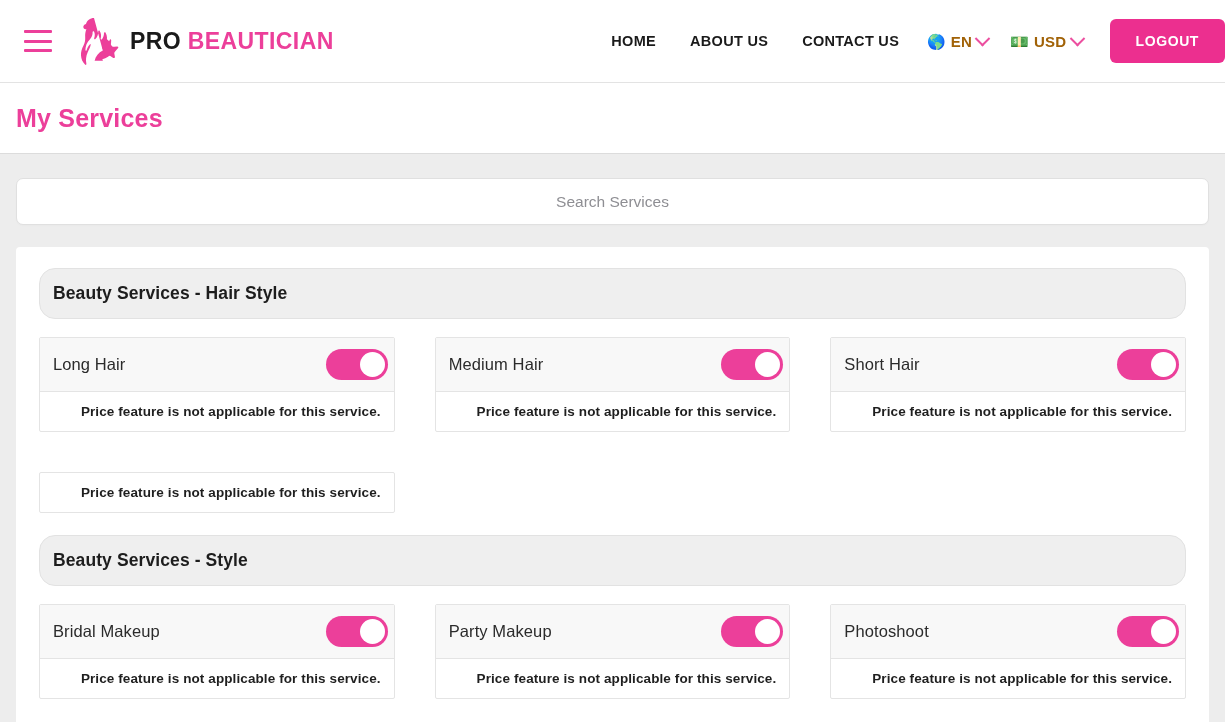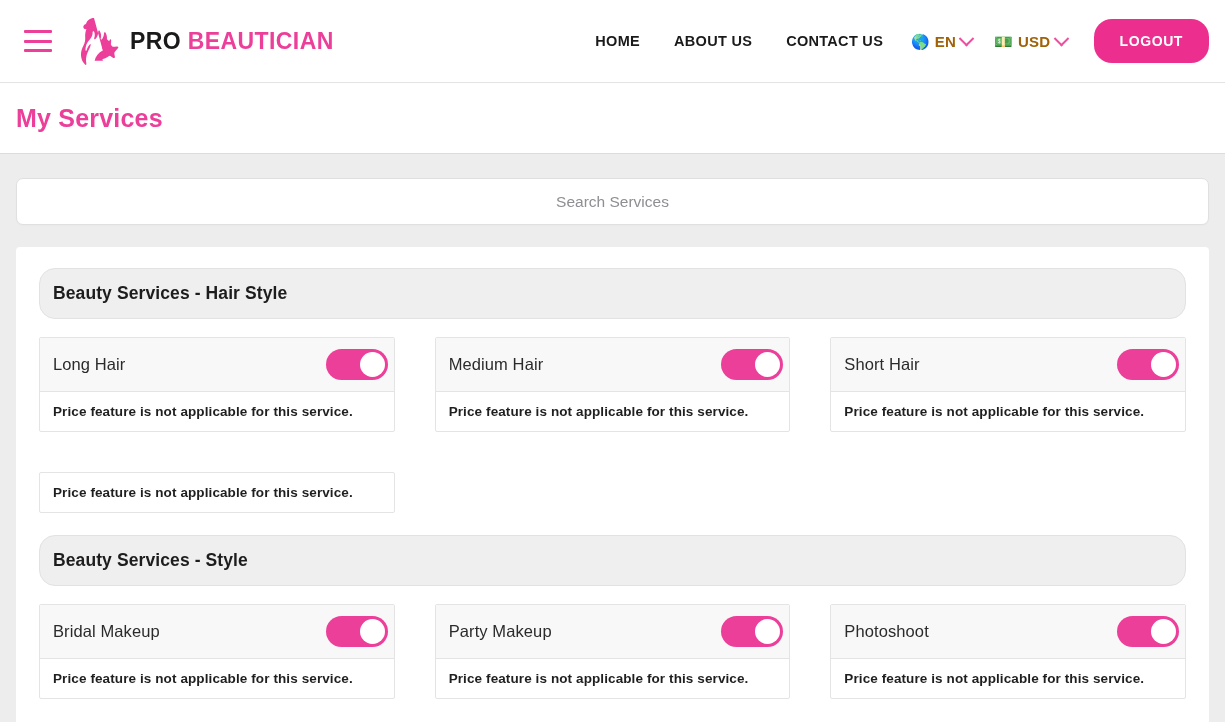--- a/index.html
+++ b/index.html
@@ -17,21 +17,21 @@
     -webkit-font-smoothing: antialiased;
   }
 
   
   .site-header {
     height: 83px;
     background: #ffffff;
     border-bottom: 1px solid #e3e3e3;
     display: flex;
     align-items: center;
-    padding: 0 16px 0 24px;
+    padding: 0 0 0 24px;
   }
 
   .hamburger {
     width: 28px;
     height: 22px;
     display: flex;
     flex-direction: column;
     justify-content: space-between;
     cursor: pointer;
     flex: 0 0 auto;
@@ -99,21 +99,21 @@
     border-bottom: 2px solid #ec4f9f;
     transform: rotate(45deg) translate(-2px,-2px);
     display: inline-block;
   }
 
   .logout-btn {
     margin-left: 16px;
     background: #ec2f8f;
     color: #ffffff;
     border: none;
-    border-radius: 18px;
+    border-radius: 6px;
     font-family: "Liberation Sans", sans-serif;
     font-size: 14px;
     font-weight: 700;
     letter-spacing: 0.6px;
     padding: 14px 26px;
     cursor: pointer;
   }
 
   
   .page-title-bar {
@@ -227,20 +227,21 @@
     border-radius: 50%;
     background: #ffffff;
   }
 
   .card-body {
     padding: 12px 13px;
     font-size: 13.5px;
     font-weight: 700;
     color: #1f1f1f;
     letter-spacing: 0.1px;
+    text-align: right;
   }
 </style>
 </head>
 <body>
 
 <header class="site-header">
 
   <div class="hamburger">
     <span></span>
     <span></span>

